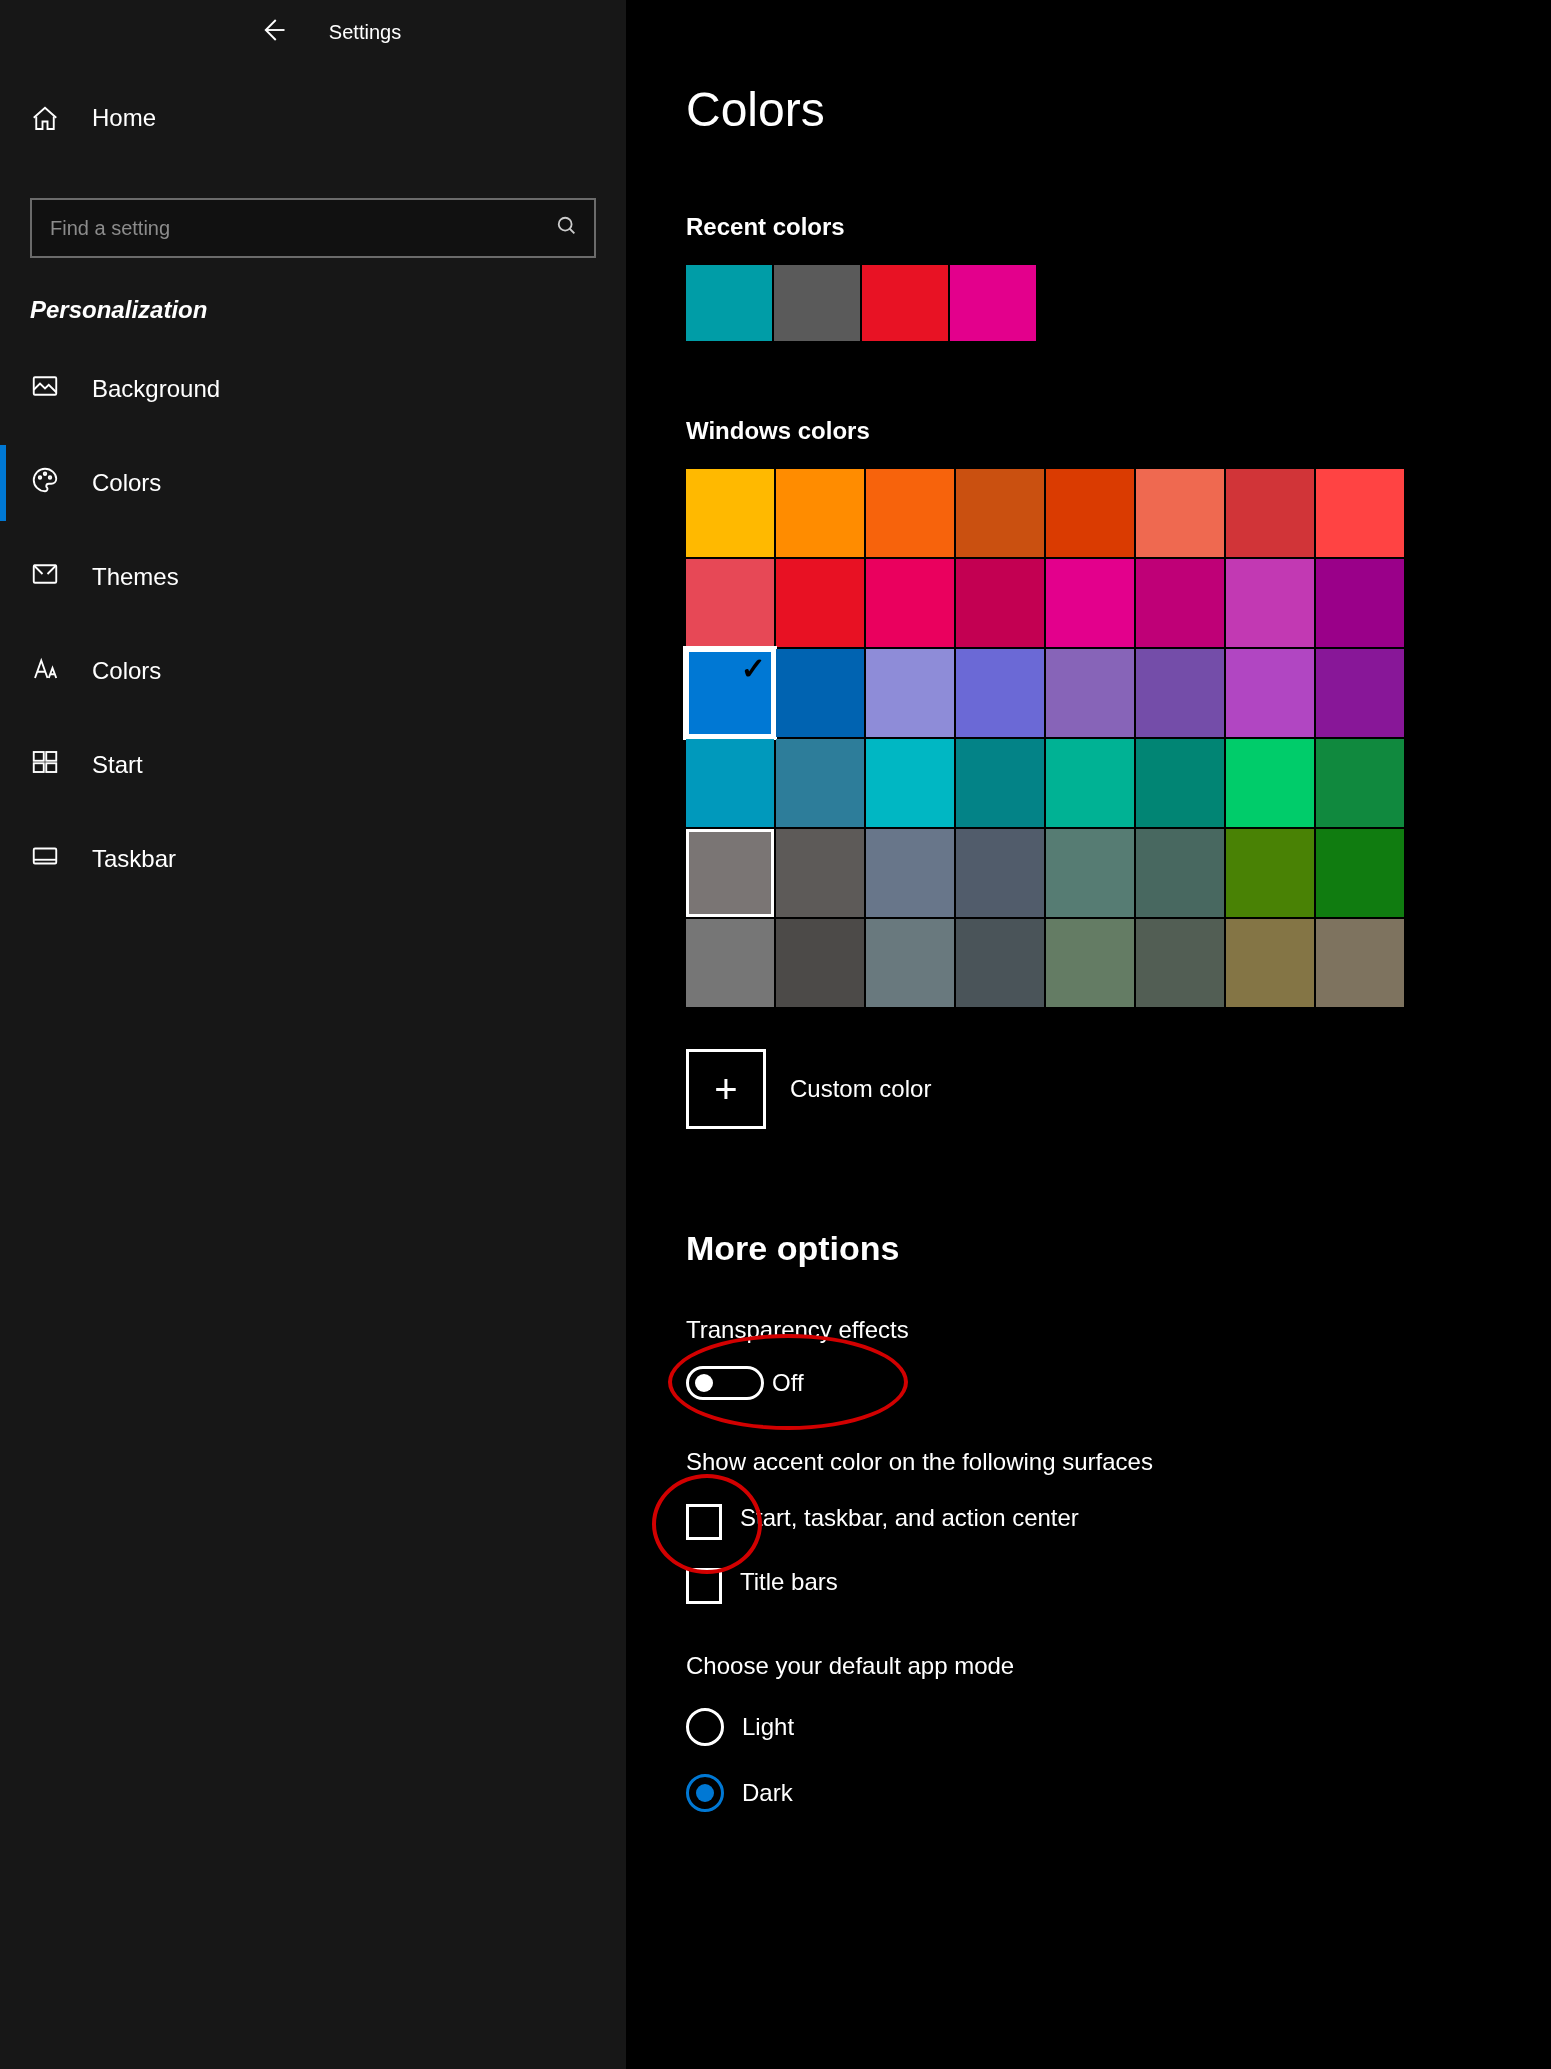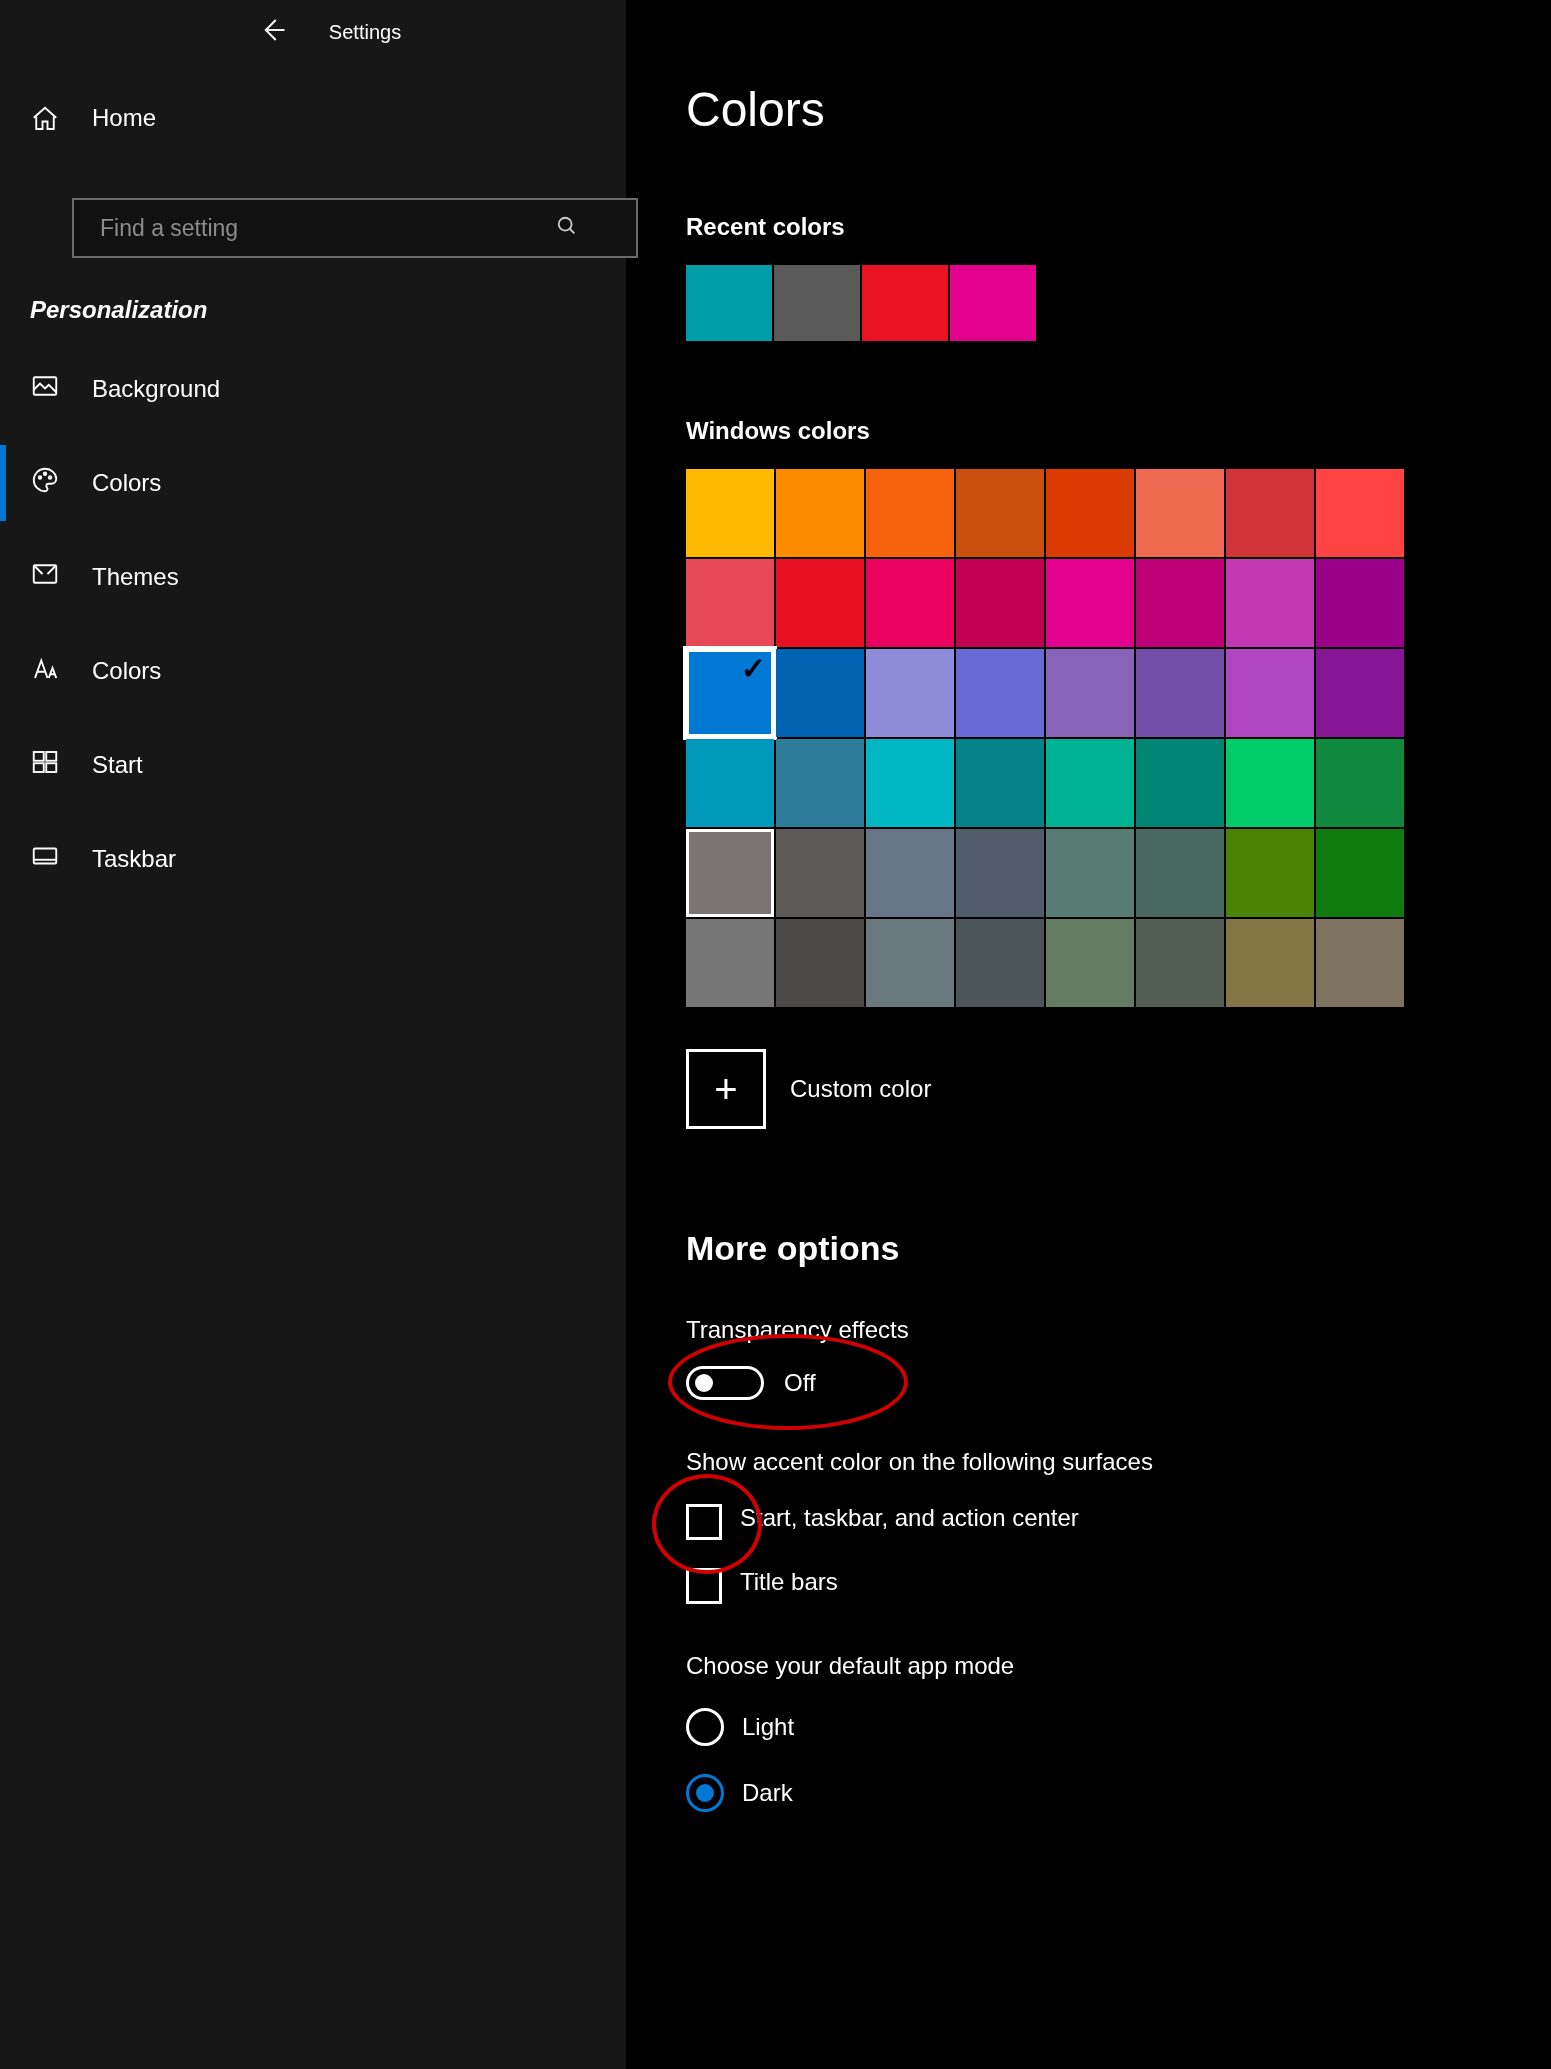--- a/index.html
+++ b/index.html
@@ -40,24 +40,23 @@
   .home-row svg { width: 30px; height: 30px; }
   .home-row span { font-size: 24px; }
 
   .search-wrap { padding: 0 30px; margin-top: 14px; }
   .search-input {
     width: 100%;
     height: 60px;
     background: #111;
     border: 2px solid #6b6b6b;
     color: #bdbdbd;
-    font-size: 23px;
-    padding: 0 60px 0 26px;
+    font-size: 20px;
+    padding: 0 60px 0 18px;
     outline: none;
-    margin-left: 42px;
   }
   .search-input::placeholder { color: #8c8c8c; }
   .search-wrap { position: relative; }
   .search-icon { position: absolute; right: 48px; top: 50%; transform: translateY(-50%); }
   .search-icon svg { width: 22px; height: 22px; }
 
   .section-name {
     padding: 38px 30px 18px 30px;
     font-size: 24px;
     font-weight: 600;
@@ -121,21 +120,21 @@
     width: 80px; height: 80px;
     border: 3px solid #fff;
     display: flex; align-items: center; justify-content: center;
     cursor: pointer;
   }
   .plus { font-size: 40px; line-height: 1; }
 
   .section-title { font-size: 34px; margin-top: 100px; }
   .setting-label { font-size: 24px; margin-top: 48px; }
 
-  .toggle-row { display: flex; align-items: center; gap: 20px; margin-top: 22px; position: relative; }
+  .toggle-row { display: flex; align-items: center; gap: 8px; margin-top: 22px; position: relative; }
   .toggle {
     width: 78px; height: 34px;
     border: 3px solid #fff;
     border-radius: 17px;
     position: relative;
   }
   .toggle .knob {
     position: absolute;
     width: 18px; height: 18px;
     background: #fff;

